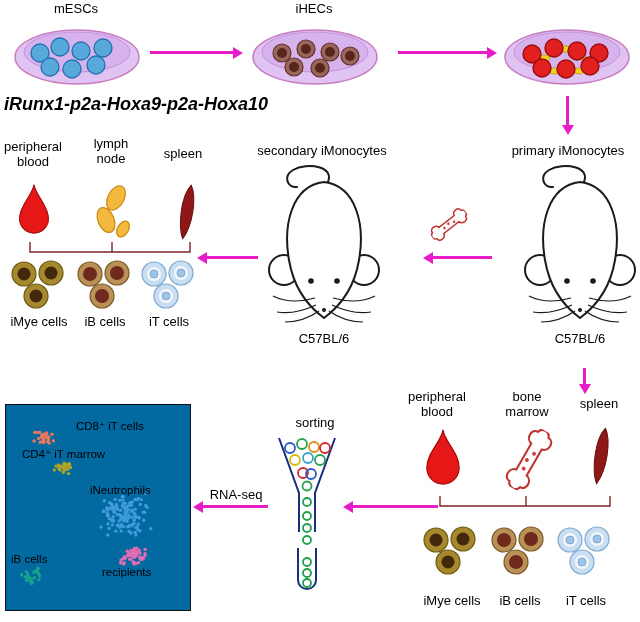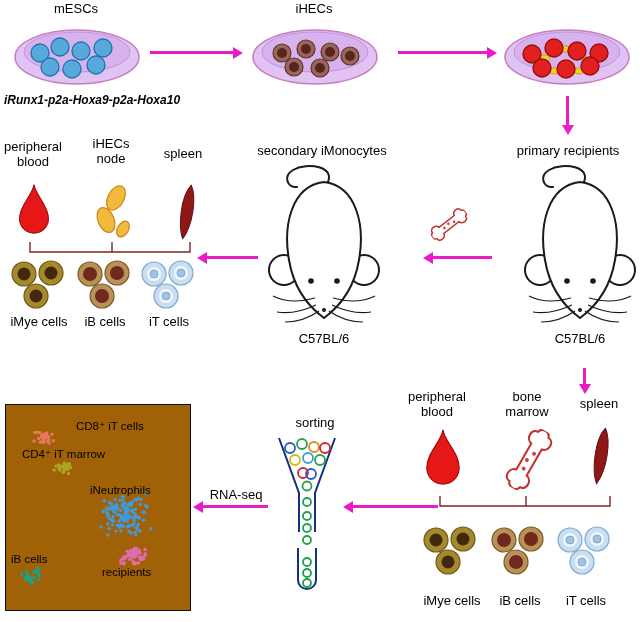--- a/index.html
+++ b/index.html
@@ -4,36 +4,36 @@
 <style>
   html,body { margin:0; padding:0; background:#fff; }
   .stage {
     position:relative; width:640px; height:622px; background:#ffffff;
     font-family:"Liberation Sans","DejaVu Sans",sans-serif; color:#000;
     overflow:hidden;
   }
   .abs { position:absolute; }
   .lbl { position:absolute; font-size:13px; line-height:1.15; text-align:center; }
   .lbl-left { text-align:left; }
-  .construct { font-style:italic; font-weight:bold; font-size:12px; white-space:nowrap; }
+  .construct { font-style:italic; font-weight:bold; font-size:18px; white-space:nowrap; }
 
   
   .arr { position:absolute; background:#e81cc8; }
   .arr-r { height:3px; }
   .arr-r::after { content:""; position:absolute; right:-9px; top:50%; transform:translateY(-50%);
     width:0; height:0; border:6px solid transparent; border-right:none; border-left:10px solid #e81cc8; }
   .arr-l { height:3px; }
   .arr-l::before { content:""; position:absolute; left:-9px; top:50%; transform:translateY(-50%);
     width:0; height:0; border:6px solid transparent; border-left:none; border-right:10px solid #e81cc8; }
   .arr-d { width:3px; }
   .arr-d::after { content:""; position:absolute; bottom:-9px; left:50%; transform:translateX(-50%);
     width:0; height:0; border:6px solid transparent; border-bottom:none; border-top:10px solid #e81cc8; }
 
   .scatter-box { position:absolute; left:5px; top:404px; width:184px; height:205px;
-    border:1.5px solid #111; background:#a16207; }
+    border:1.5px solid #111; background:#0369a1; }
   .scatter-lbl { position:absolute; font-size:11.5px; white-space:nowrap; line-height:1; }
   .rot { transform-origin:50% 50%; }
 </style>
 </head>
 <body>
 
 <div class="stage">
 
   <div class="lbl" style="left:250px;top:2px;width:128px">iHECs</div>
   <div class="lbl" style="left:12px;top:2px;width:128px">mESCs</div>
@@ -93,21 +93,21 @@
       <circle cx="88" cy="46" r="9"></circle>
     </g>
   </svg>
 
   <div class="lbl lbl-left construct" style="left:4px;top:94px">iRunx1-p2a-Hoxa9-p2a-Hoxa10</div>
 
   <div class="arr arr-r" style="left:150px;top:51px;width:84px"></div>
   <div class="arr arr-r" style="left:398px;top:51px;width:90px"></div>
   <div class="arr arr-d" style="left:566px;top:96px;height:30px"></div>
 
-  <div class="lbl" style="left:498px;top:144px;width:140px">primary recipients</div>
+  <div class="lbl" style="left:498px;top:144px;width:140px">primary iMonocytes</div>
   <div class="lbl" style="left:244px;top:144px;width:156px">secondary iMonocytes</div>
 
   <svg class="abs" style="left:524px;top:162px" width="112" height="170" viewBox="0 0 110 170">
     <path d="M58 22 C68 4 38 0 24 8 C14 14 18 26 28 25" fill="none" stroke="#1a1a1a" stroke-width="2" stroke-linecap="round"></path>
     <circle cx="15" cy="108" r="15" fill="#fff" stroke="#1a1a1a" stroke-width="2"></circle>
     <circle cx="95" cy="108" r="15" fill="#fff" stroke="#1a1a1a" stroke-width="2"></circle>
     <path d="M55 20 C88 24 96 64 90 98 C86 122 74 142 55 156 C36 142 24 122 20 98 C14 64 22 24 55 20 Z" fill="#fff" stroke="#1a1a1a" stroke-width="2"></path>
     <circle cx="42" cy="119" r="2.8" fill="#1a1a1a"></circle>
       <circle cx="68" cy="119" r="2.8" fill="#1a1a1a"></circle>
     <circle cx="55" cy="148" r="2" fill="#1a1a1a"></circle>
@@ -147,21 +147,21 @@
       <circle cx="16" cy="11" r="1.4" fill="#d04040"></circle>
         <circle cx="22" cy="10" r="1.4" fill="#d04040"></circle>
         <circle cx="28" cy="12" r="1.4" fill="#d04040"></circle>
     </svg>
   </div>
 
   <div class="arr arr-l" style="left:432px;top:256px;width:60px"></div>
   <div class="arr arr-l" style="left:206px;top:256px;width:52px"></div>
 
   <div class="lbl" style="left:0px;top:140px;width:66px">peripheral blood</div>
-  <div class="lbl" style="left:88px;top:137px;width:46px">iHECs node</div>
+  <div class="lbl" style="left:88px;top:137px;width:46px">lymph node</div>
   <div class="lbl" style="left:160px;top:147px;width:46px">spleen</div>
 
   <svg class="abs" style="left:17px;top:183px" width="34" height="51" viewBox="0 0 40 60">
     <path d="M20 2 C22 15 37 26 37 42 A17 17 0 1 1 3 42 C3 26 18 15 20 2 Z" fill="#e61717" stroke="#9e0606" stroke-width="1.2"></path>
   </svg>
   <svg class="abs" style="left:92px;top:184px" width="44" height="56" viewBox="0 0 44 56">
     <ellipse cx="24" cy="14" rx="8" ry="13" transform="rotate(28 24 14)" fill="#f3b83e" stroke="#cd8a16" stroke-width="1.3"></ellipse>
     <ellipse cx="14" cy="36" rx="8" ry="13" transform="rotate(-22 14 36)" fill="#f3b83e" stroke="#cd8a16" stroke-width="1.3"></ellipse>
     <ellipse cx="31" cy="45" rx="5.5" ry="8.5" transform="rotate(30 31 45)" fill="#f3b83e" stroke="#cd8a16" stroke-width="1.3"></ellipse>
   </svg>

